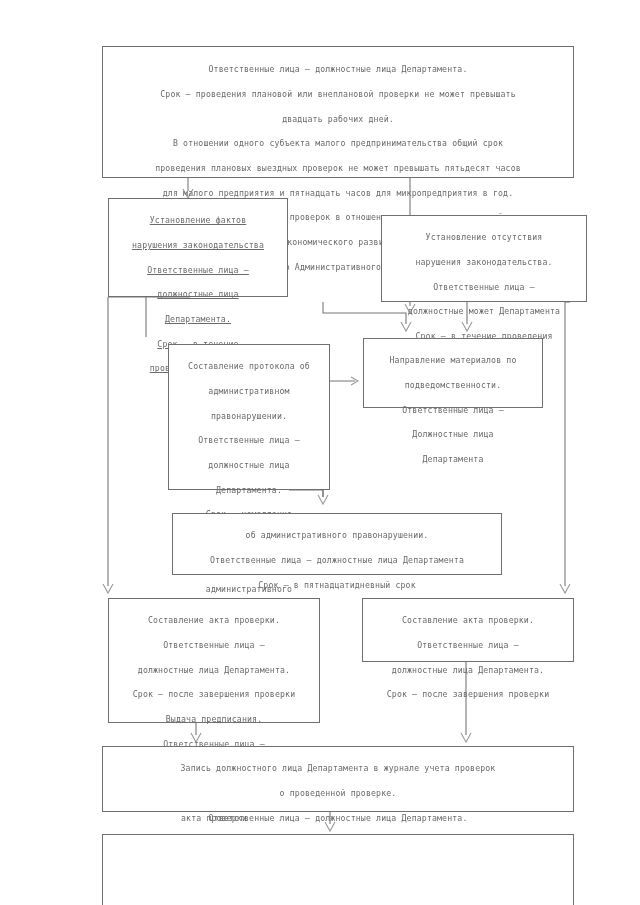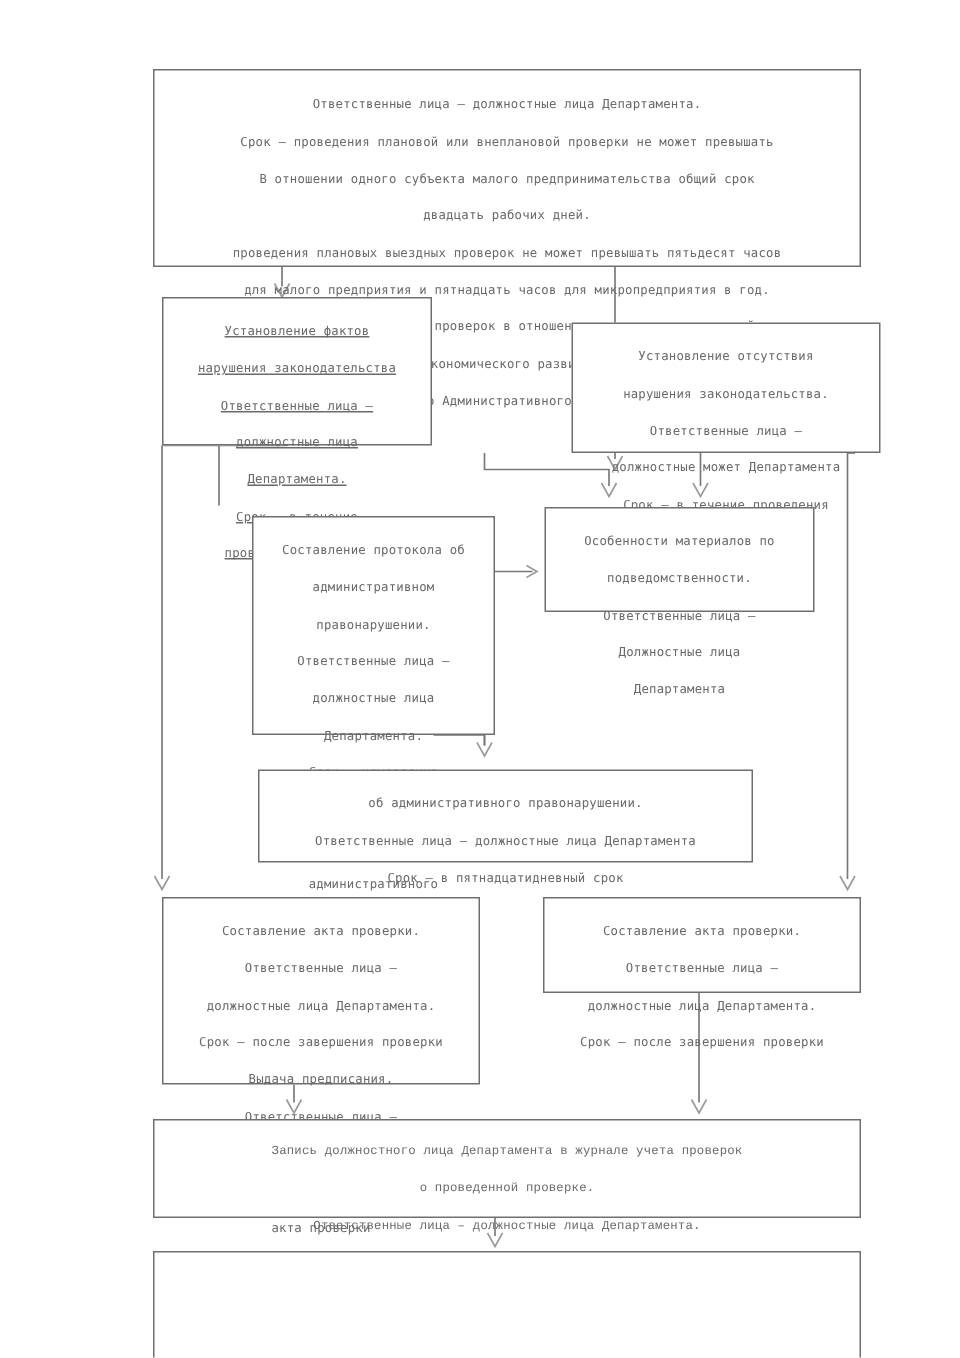--- a/index.html
+++ b/index.html
@@ -99,22 +99,22 @@
     <line x1="466" y1="662" x2="466" y2="735"></line>
     <polyline class="arrowv" points="461,733 466,742 471,733"></polyline>
 
     <line x1="330" y1="812" x2="330" y2="824"></line>
     <polyline class="arrowv" points="325,822 330,831 335,822"></polyline>
   </svg>
 
   <div class="box" style="left:102px; top:46px; width:472px; height:132px; padding-top:4px;">
     <span class="line">Ответственные лица – должностные лица Департамента.</span>
     <span class="line">Срок – проведения плановой или внеплановой проверки не может превышать</span>
+    <span class="line">двадцать рабочих дней.</span>
     <span class="line">В отношении одного субъекта малого предпринимательства общий срок</span>
-    <span class="line">двадцать рабочих дней.</span>
     <span class="line">проведения плановых выездных проверок не может превышать пятьдесят часов</span>
     <span class="line">для малого предприятия и пятнадцать часов для микропредприятия в год.</span>
     <span class="line">Особенности проведения проверок в отношении резидентов территорий</span>
     <span class="line">опережающего социально-экономического развития указаны в пункте 3.32</span>
     <span class="line">настоящего Административного регламента</span>
   </div>
 
   <div class="box" style="left:108px; top:198px; width:180px; height:99px;text-decoration:underline;">
     <span class="line">Установление фактов</span>
     <span class="line">нарушения законодательства</span>
@@ -142,21 +142,21 @@
     <span class="line">должностные лица</span>
     <span class="line">Департамента.</span>
     <span class="line">Срок – немедленно</span>
     <span class="line">после выяснения</span>
     <span class="line">совершения</span>
     <span class="line">административного</span>
     <span class="line">правонарушения</span>
   </div>
 
   <div class="box" style="left:363px; top:338px; width:180px; height:70px;">
-    <span class="line">Особенности материалов по</span>
+    <span class="line">Направление материалов по</span>
     <span class="line">подведомственности.</span>
     <span class="line">Ответственные лица –</span>
     <span class="line">Должностные лица</span>
     <span class="line">Департамента</span>
   </div>
 
   <div class="box" style="left:172px; top:513px; width:330px; height:62px;">
     <span class="line">об административного правонарушении.</span>
     <span class="line">Ответственные лица – должностные лица Департамента</span>
     <span class="line">Срок – в пятнадцатидневный срок</span>
@@ -174,21 +174,21 @@
     <span class="line">акта проверки</span>
   </div>
 
   <div class="box" style="left:362px; top:598px; width:212px; height:64px;">
     <span class="line">Составление акта проверки.</span>
     <span class="line">Ответственные лица –</span>
     <span class="line">должностные лица Департамента.</span>
     <span class="line">Срок – после завершения проверки</span>
   </div>
 
-  <div class="box" style="left:102px; top:746px; width:472px; height:66px;font-family:Liberation Mono, monospace;">
+  <div class="box" style="left:102px; top:746px; width:472px; height:66px;">
     <span class="line">Запись должностного лица Департамента в журнале учета проверок</span>
     <span class="line">о проведенной проверке.</span>
     <span class="line">Ответственные лица – должностные лица Департамента.</span>
     <span class="line">Срок – после завершения проверки</span>
   </div>
 
   <div class="box" style="left:102px; top:834px; width:472px; height:75px; border-bottom:none;">
     <span class="line"></span>
   </div>
 

